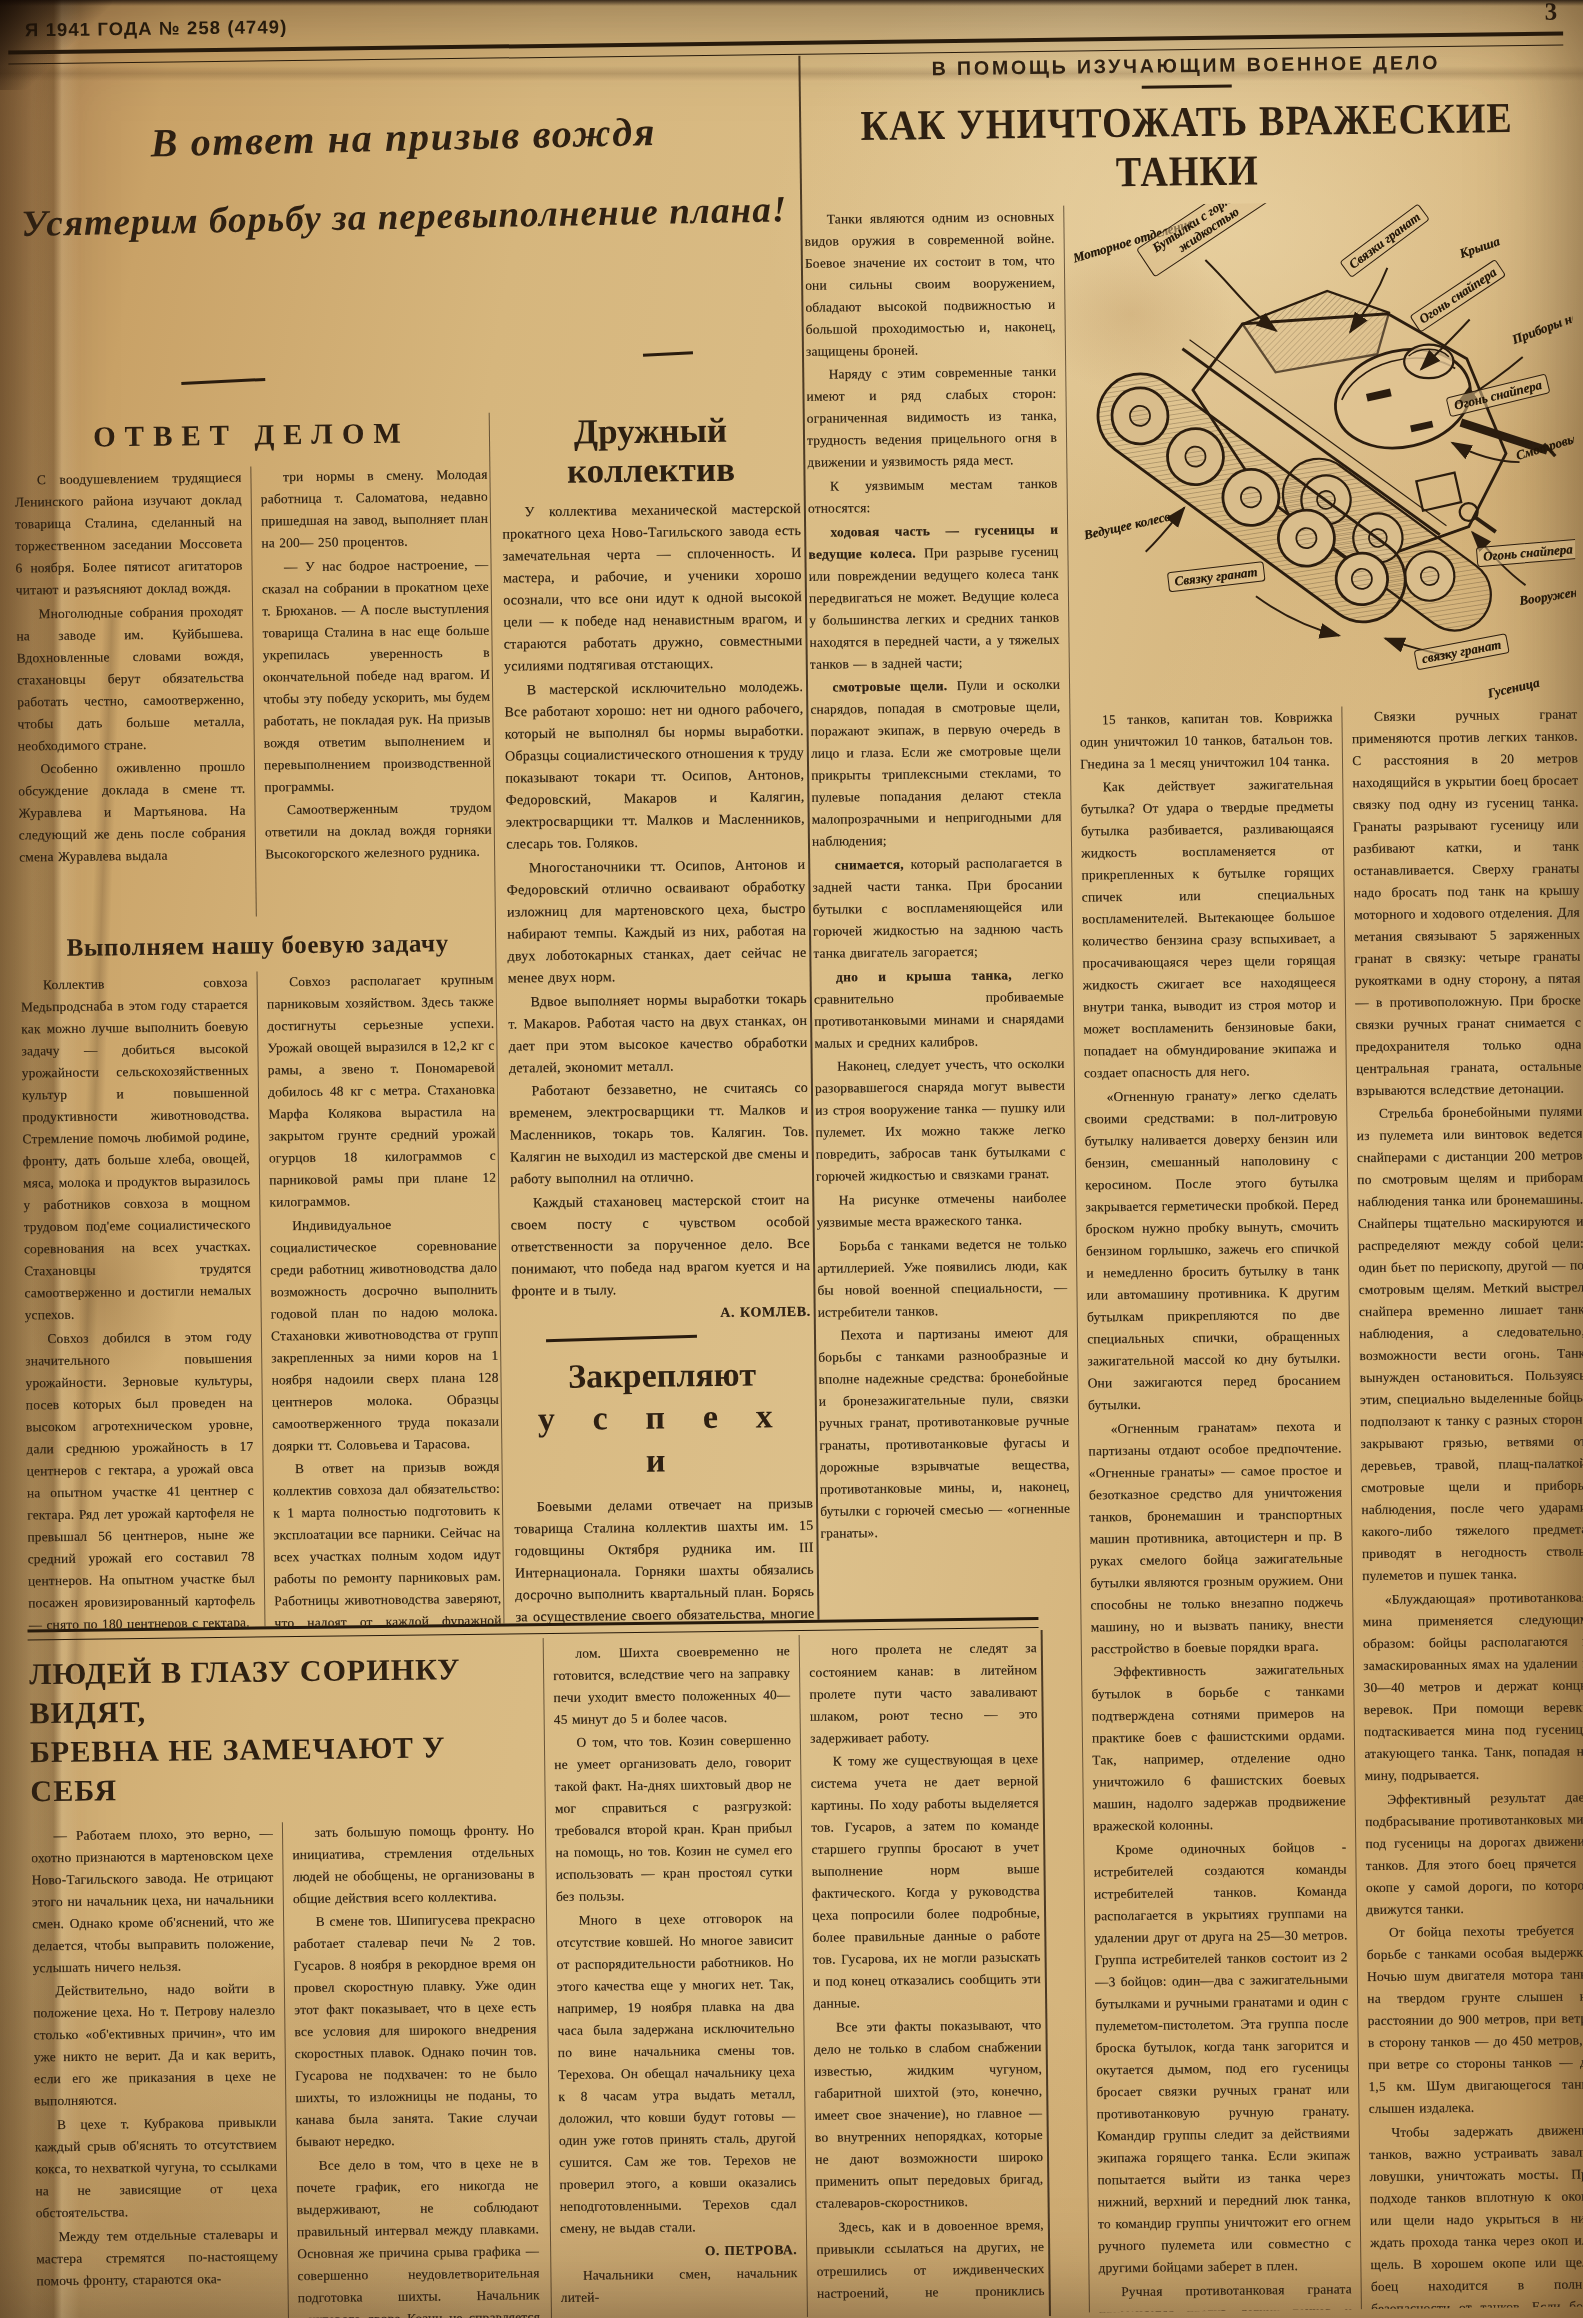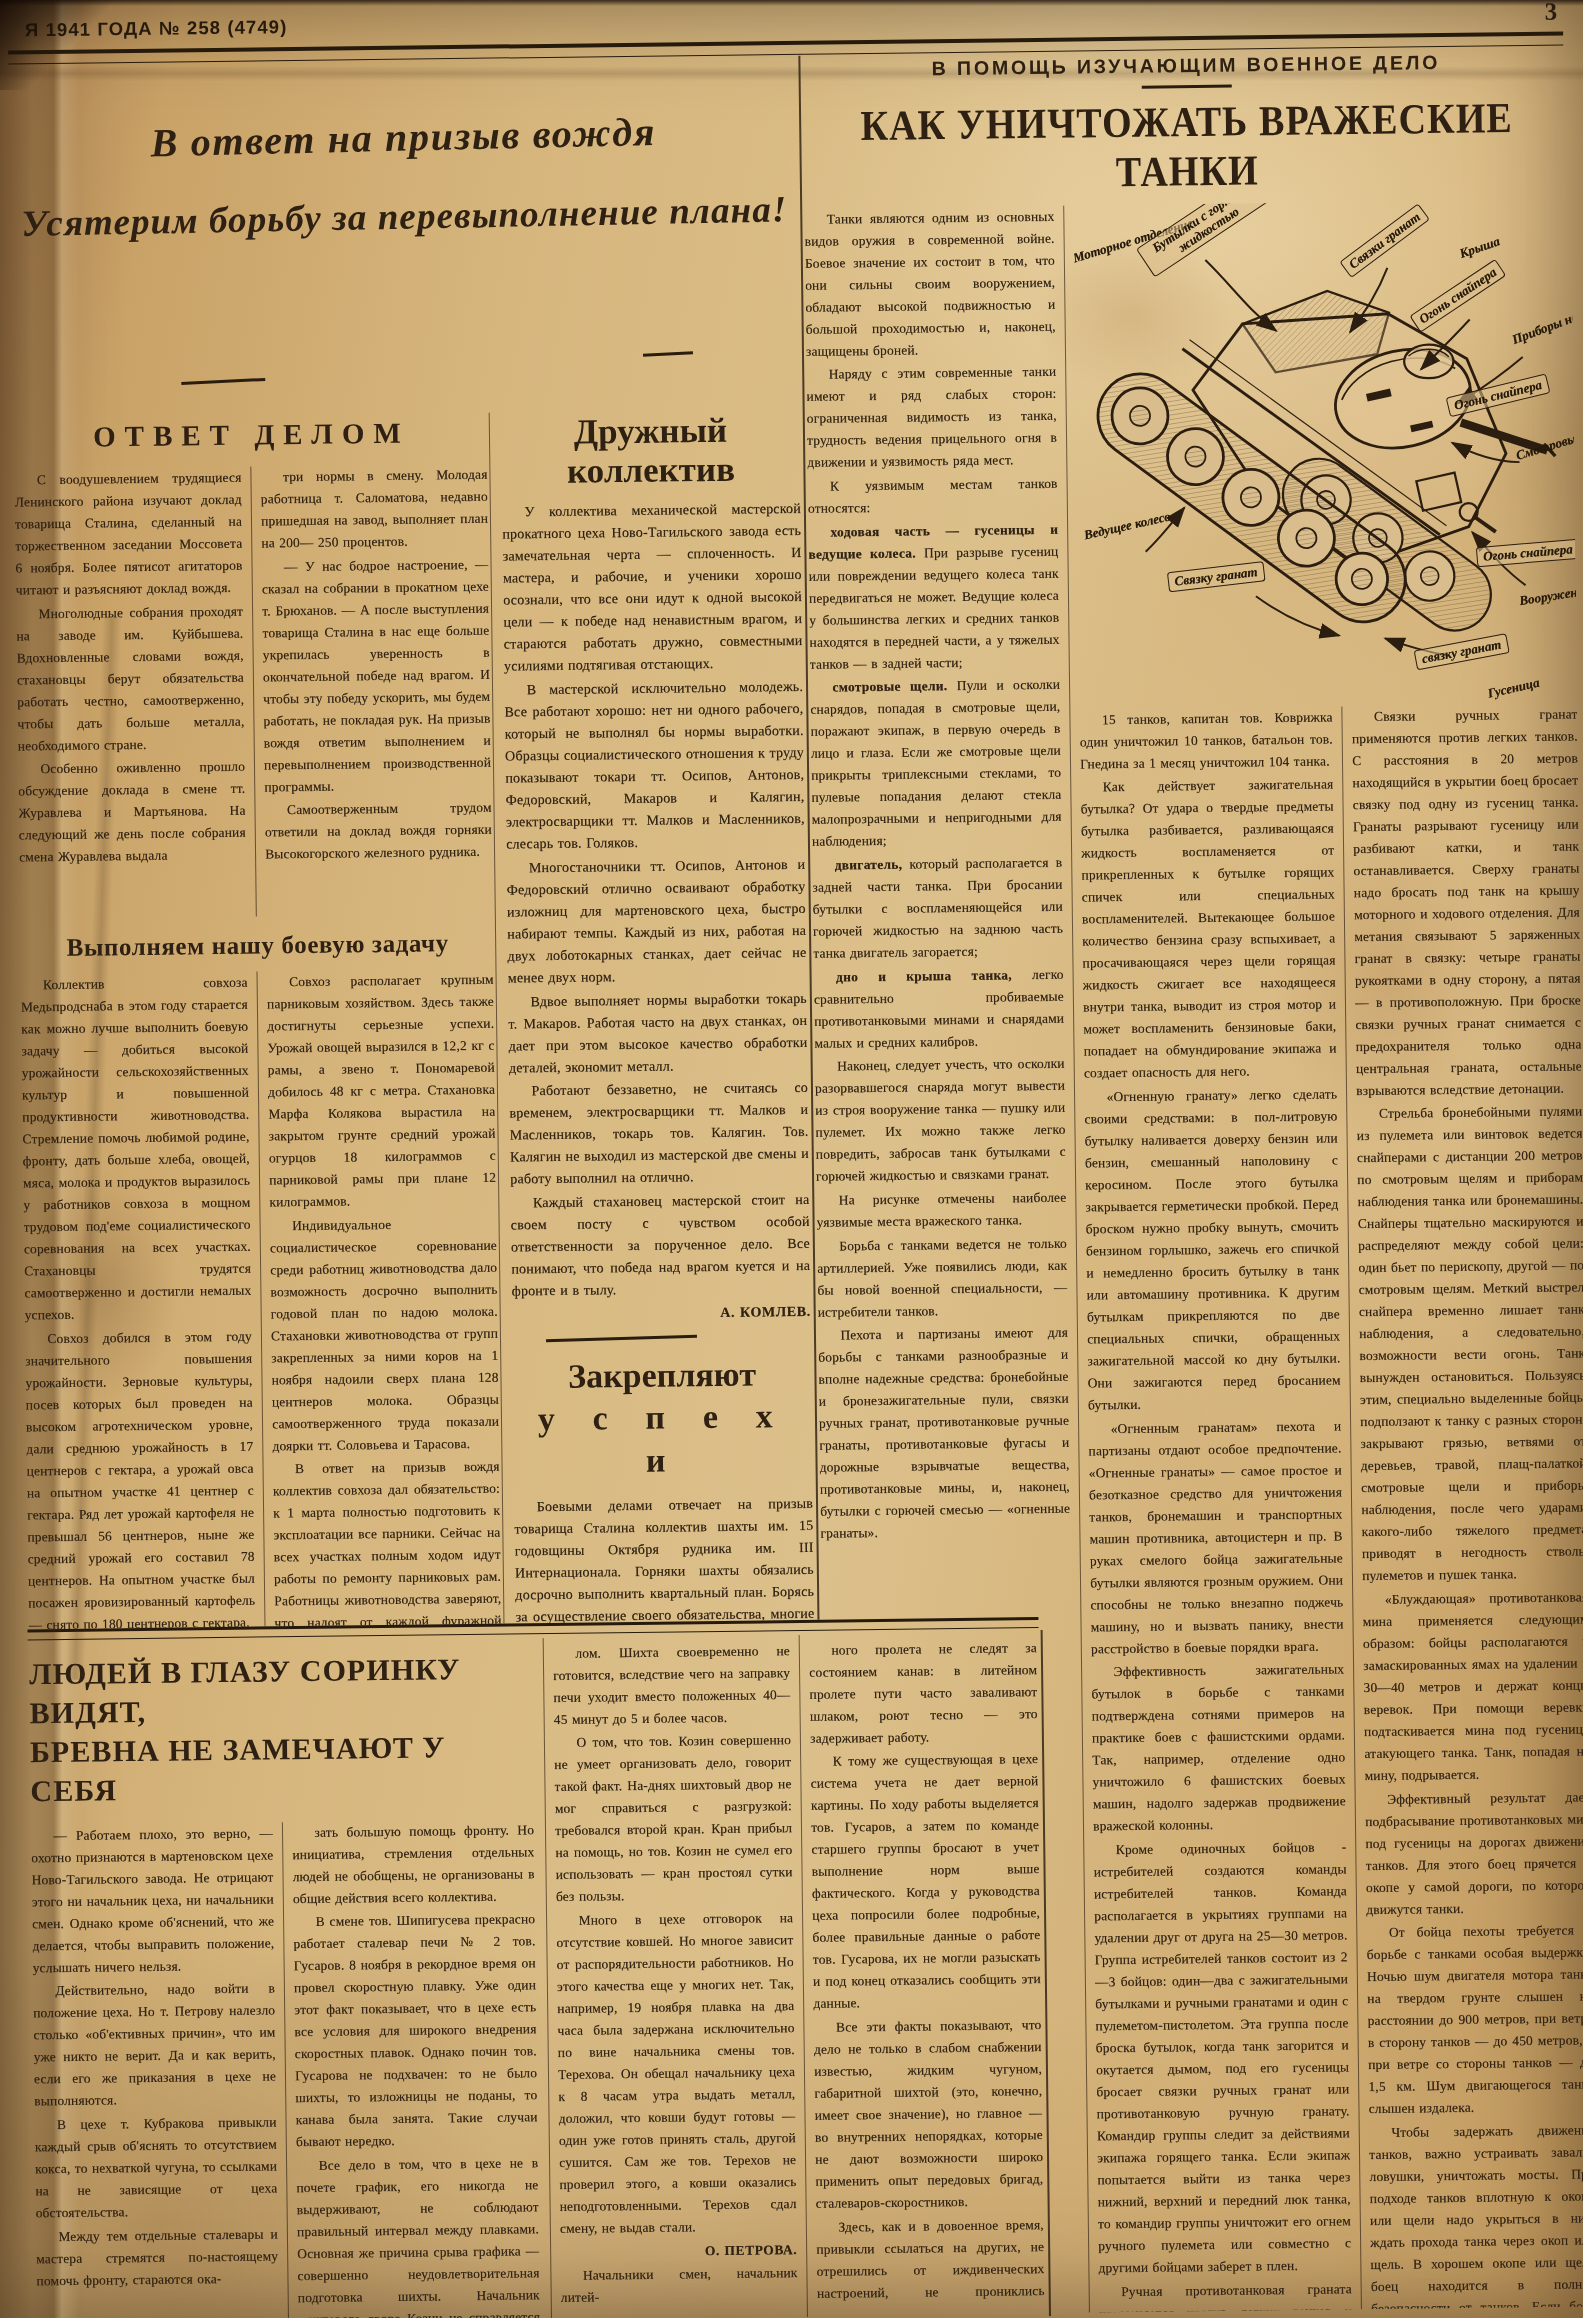--- a/index.html
+++ b/index.html
@@ -229,21 +229,21 @@
       <div class="kicker">В ПОМОЩЬ ИЗУЧАЮЩИМ ВОЕННОЕ ДЕЛО</div>
       <div class="kicker-line"></div>
       <h1 class="h-tank">КАК УНИЧТОЖАТЬ ВРАЖЕСКИЕ ТАНКИ</h1>
       <div class="tank-grid">
         <div class="t-col1 body-text">
             <p>Танки являются одним из основных видов оружия в современной войне. Боевое значение их состоит в том, что они сильны своим вооружением, обладают высокой подвижностью и большой проходимостью и, наконец, защищены броней.</p>
             <p>Наряду с этим современные танки имеют и ряд слабых сторон: ограниченная видимость из танка, трудность ведения прицельного огня в движении и уязвимость ряда мест.</p>
             <p>К уязвимым местам танков относятся:</p>
             <p><b>ходовая часть — гусеницы и ведущие колеса. </b>При разрыве гусениц или повреждении ведущего колеса танк передвигаться не может. Ведущие колеса у большинства легких и средних танков находятся в передней части, а у тяжелых танков — в задней части;</p>
             <p><b>смотровые щели. </b>Пули и осколки снарядов, попадая в смотровые щели, поражают экипаж, в первую очередь в лицо и глаза. Если же смотровые щели прикрыты триплексными стеклами, то пулевые попадания делают стекла малопрозрачными и непригодными для наблюдения;</p>
-            <p><b>двигатель, </b>который располагается в задней части танка. При бросании бутылки с воспламеняющейся или горючей жидкостью на заднюю часть танка двигатель загорается;</p>
+            <p><b>снимается, </b>который располагается в задней части танка. При бросании бутылки с воспламеняющейся или горючей жидкостью на заднюю часть танка двигатель загорается;</p>
             <p><b>дно и крыша танка, </b>легко сравнительно пробиваемые противотанковыми минами и снарядами малых и средних калибров.</p>
             <p>Наконец, следует учесть, что осколки разорвавшегося снаряда могут вывести из строя вооружение танка — пушку или пулемет. Их можно также легко повредить, забросав танк бутылками с горючей жидкостью и связками гранат.</p>
             <p>На рисунке отмечены наиболее уязвимые места вражеского танка.</p>
             <p>Борьба с танками ведется не только артиллерией. Уже появились люди, как бы новой военной специальности, — истребители танков.</p>
             <p>Пехота и партизаны имеют для борьбы с танками разнообразные и вполне надежные средства: бронебойные и бронезажигательные пули, связки ручных гранат, противотанковые ручные гранаты, противотанковые фугасы и дорожные взрывчатые вещества, противотанковые мины, и, наконец, бутылки с горючей смесью — «огненные гранаты».</p>
           </div>
         <div class="vrule"></div>
         <div class="t-right">
           <div class="diagram">
             <svg viewBox="0 0 915 900" width="512" height="504">

